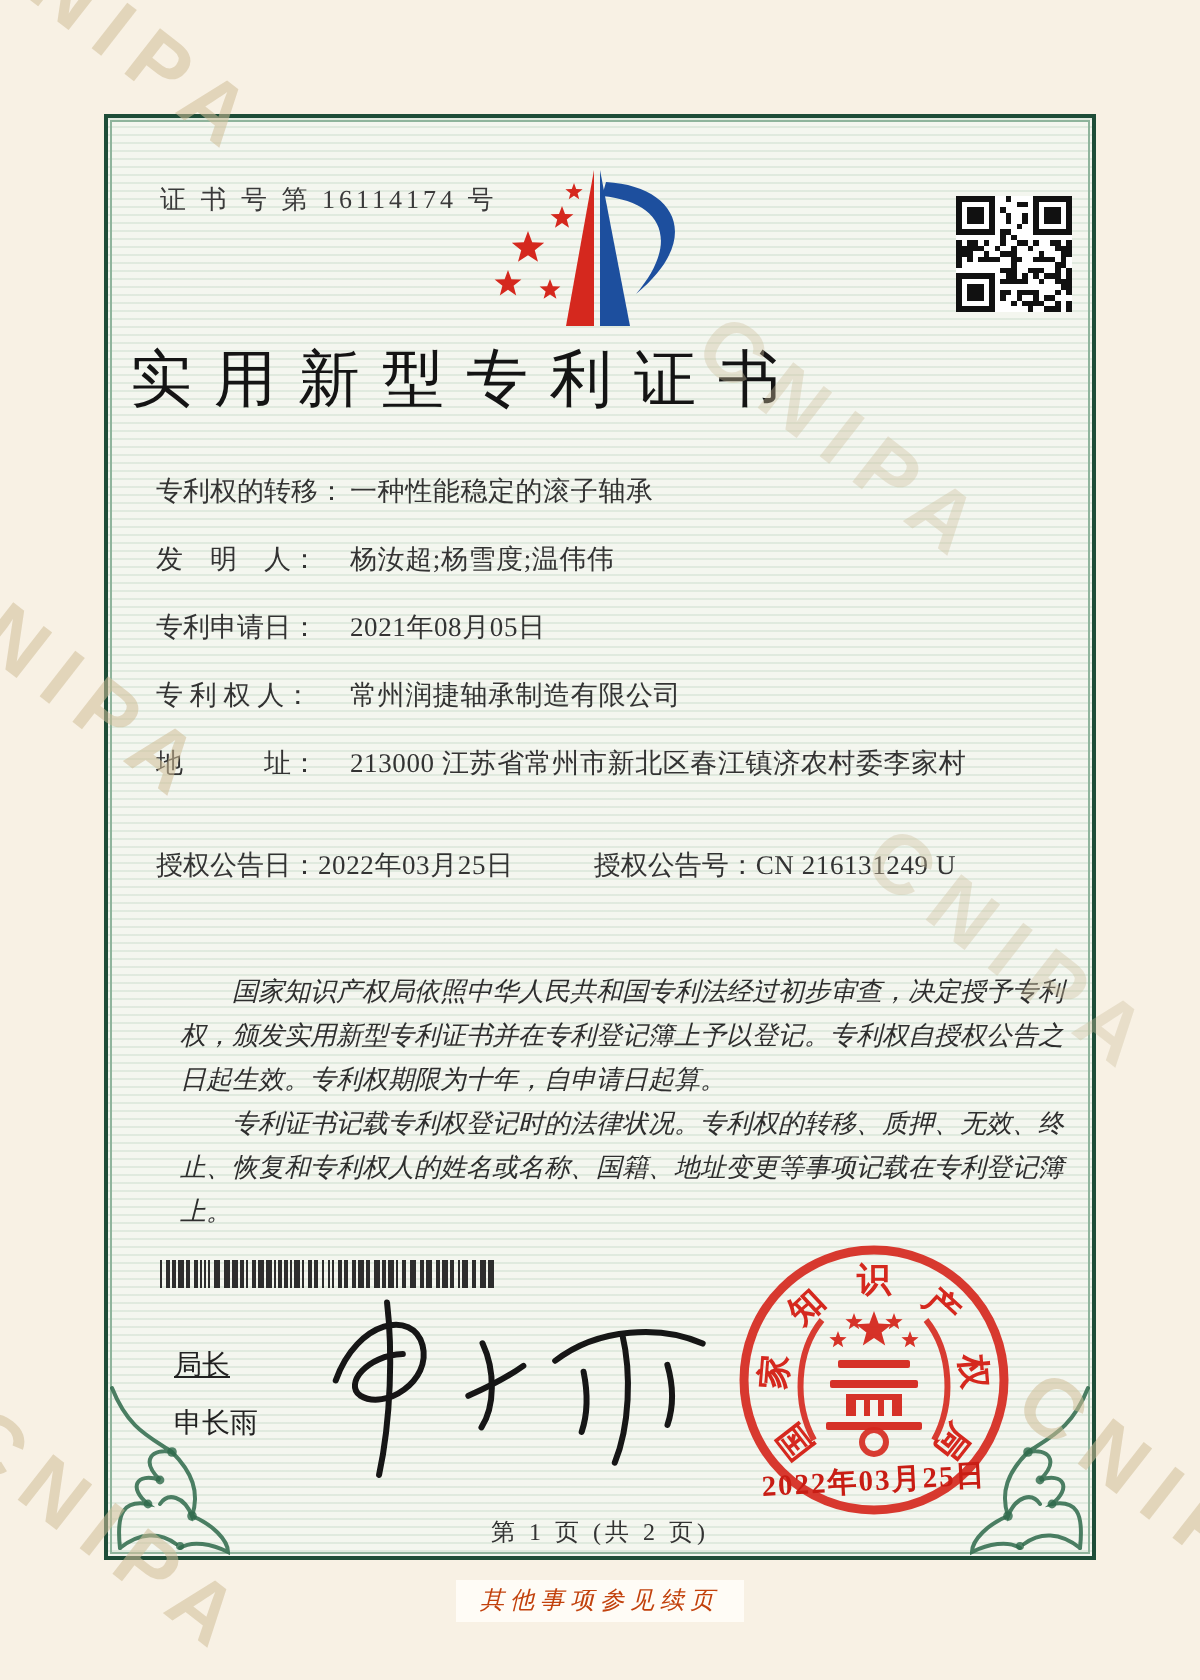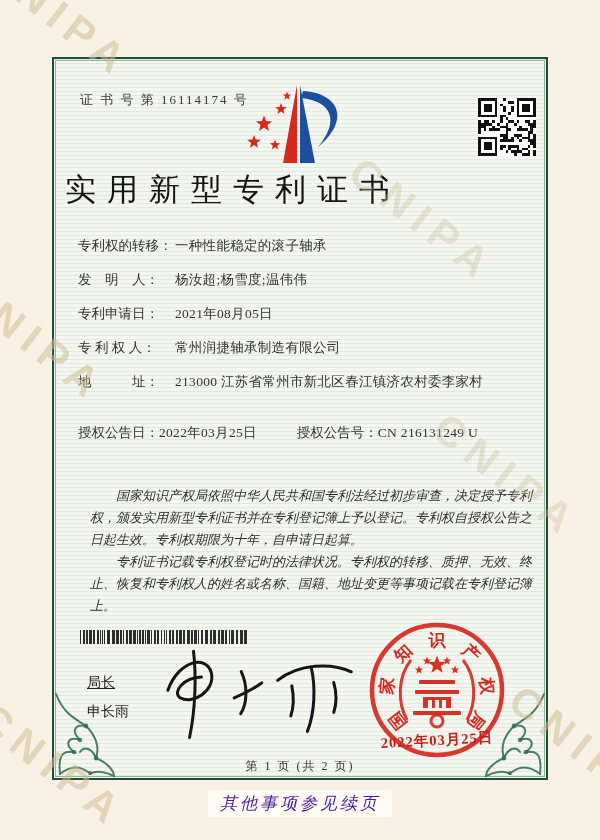--- a/index.html
+++ b/index.html
@@ -77,21 +77,21 @@
   }
   .page-footer{
     position:absolute;left:0;right:0;top:699px;text-align:center;
     font-size:12px;letter-spacing:2px;color:#333;
   }
   .continuation{
     position:absolute;left:0;right:0;top:790px;text-align:center;z-index:2;
   }
   .continuation span{
     display:inline-block;background:rgba(255,253,247,.92);
-    padding:2px 12px;font-size:17px;color:#4c1d95;letter-spacing:3px;
+    padding:2px 12px;font-size:12px;color:#c2410c;letter-spacing:3px;
     font-style:italic;
   }
 </style>
 </head>
 <body>
 
 <span class="wm" style="left:-28px;top:-8px;">CNIPA</span>
 <span class="wm" style="left:-54px;top:316px;">CNIPA</span>
 <span class="wm inside" style="left:336px;top:196px;">CNIPA</span>
 <span class="wm inside" style="left:420px;top:452px;">CNIPA</span>

